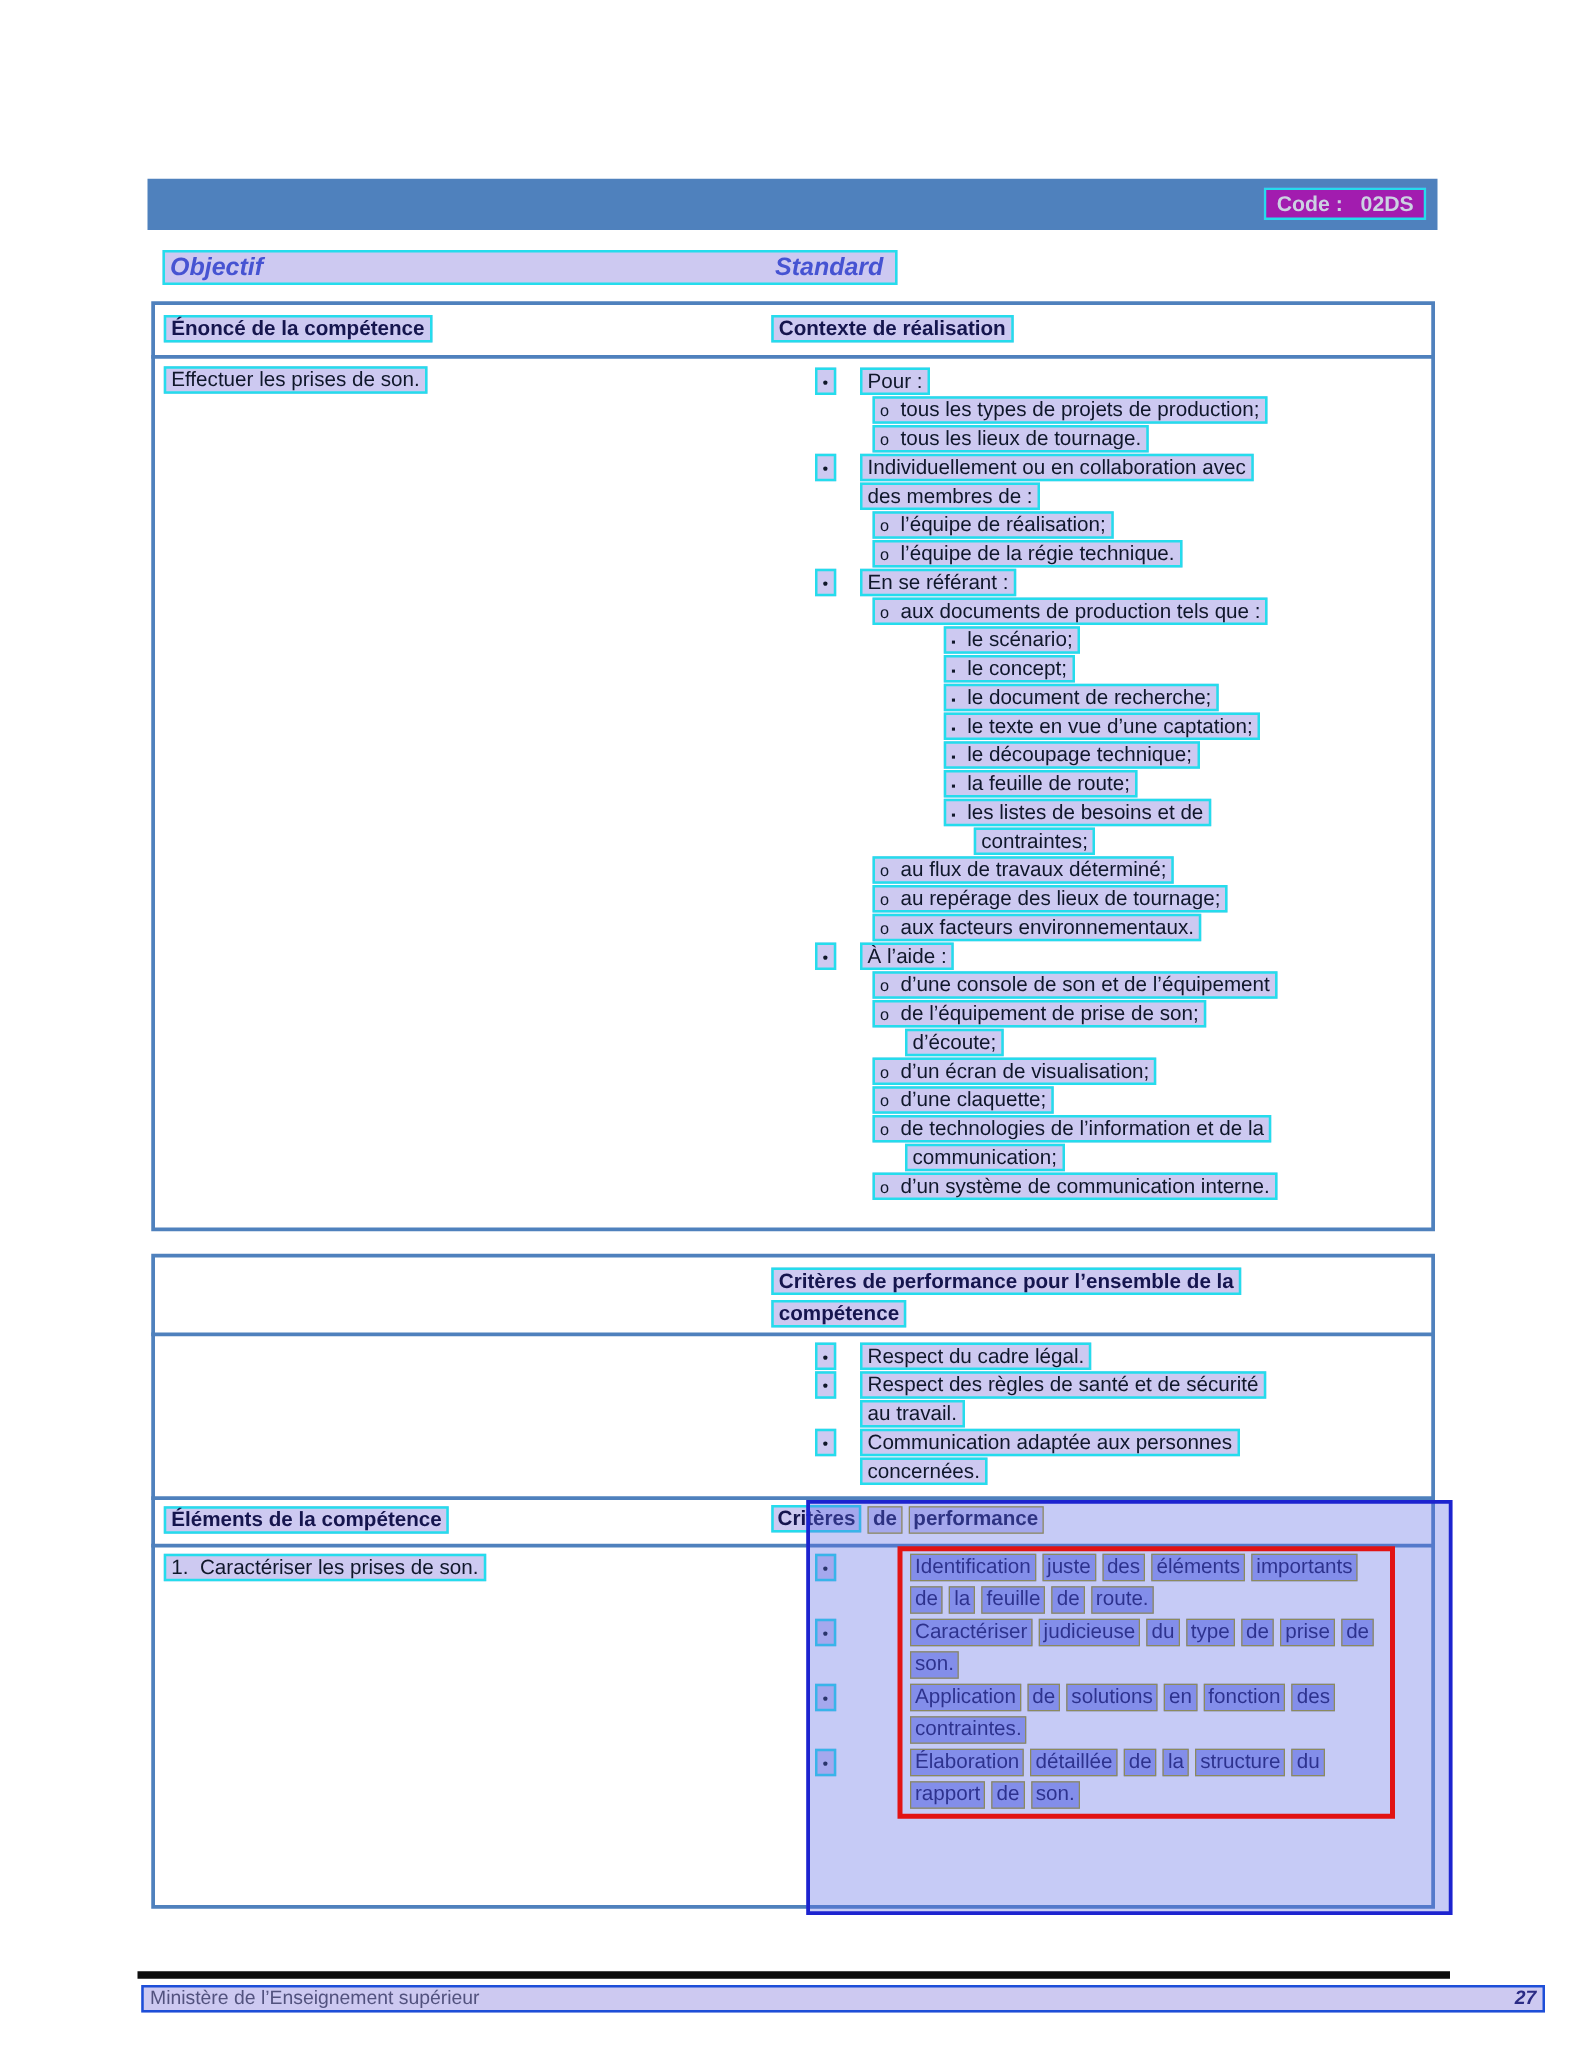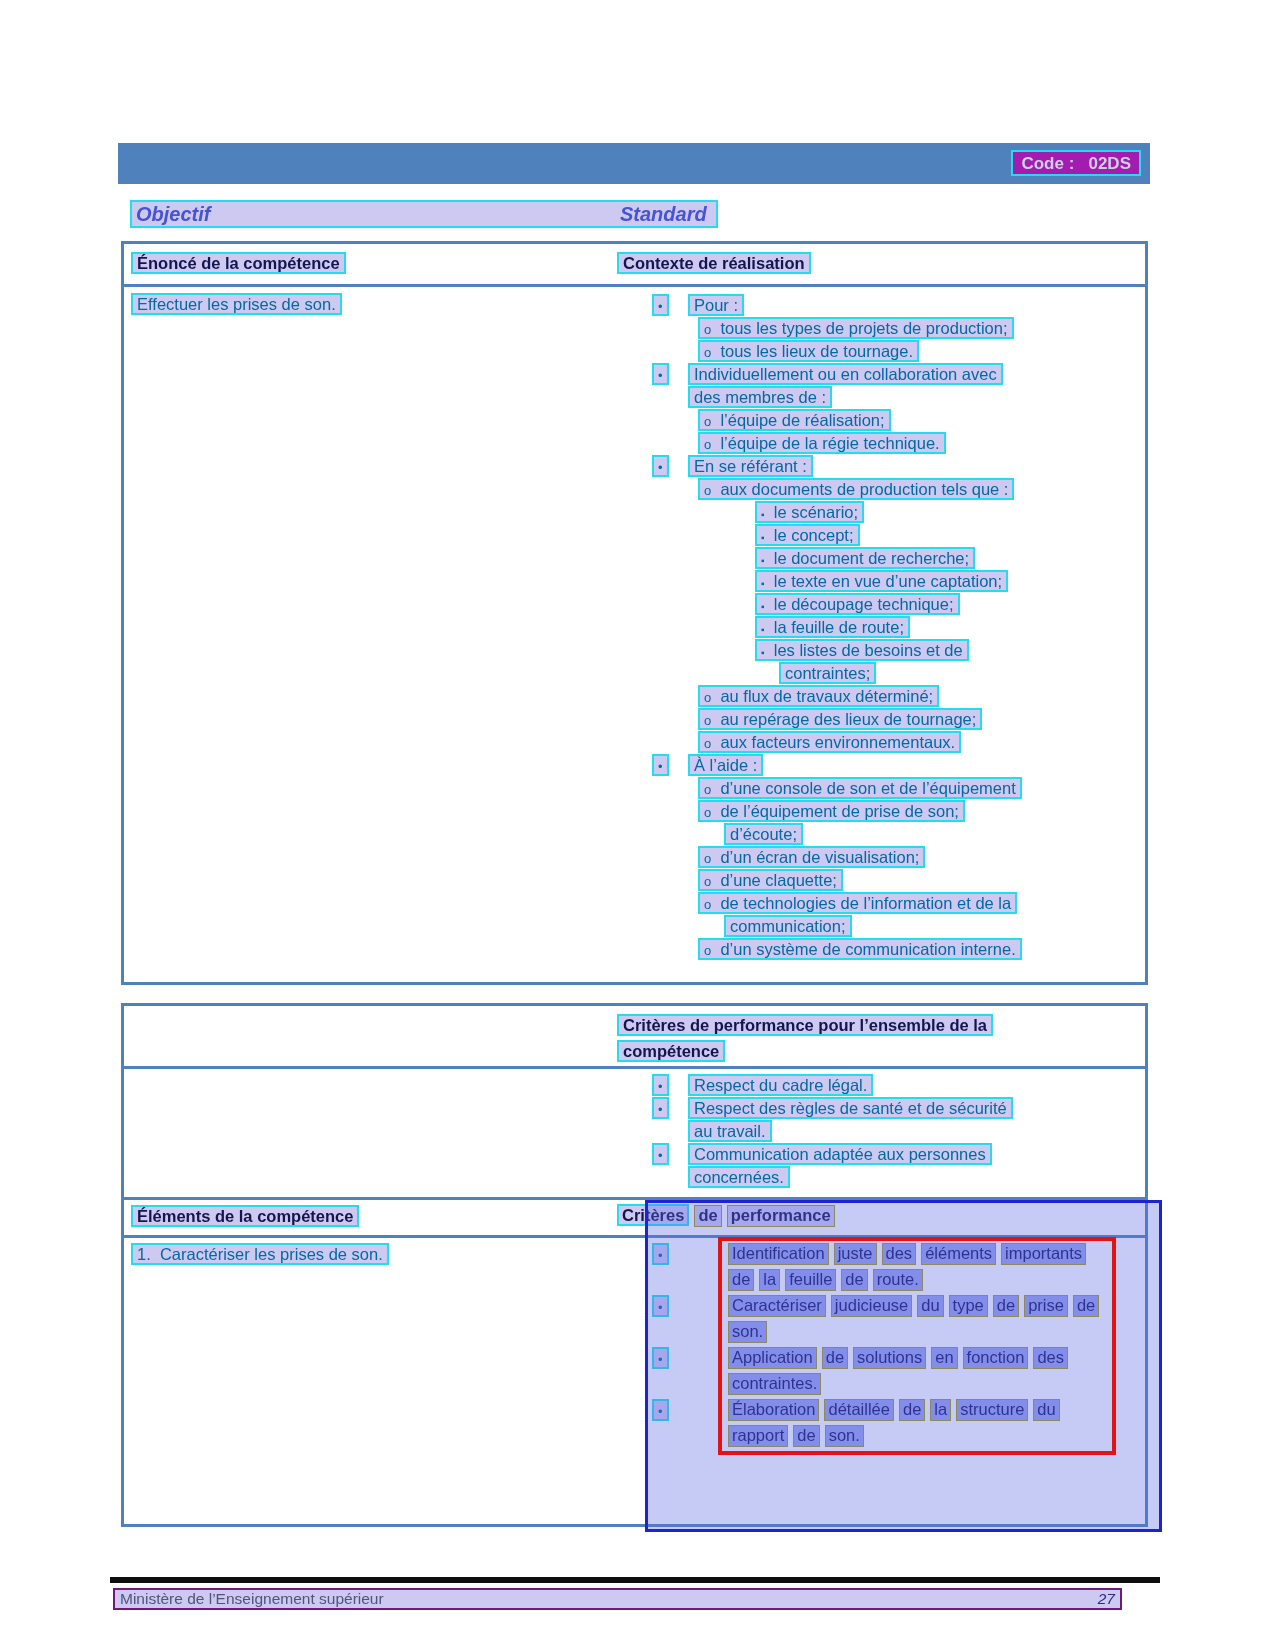--- a/index.html
+++ b/index.html
@@ -15,41 +15,41 @@
   .titlebar{left:130px;top:200px;width:588px;height:28px;background:#cdc9f1;
             border:2px solid #25dcec;box-sizing:border-box;}
   .titletext{position:absolute;top:1px;font-size:20px;font-weight:bold;font-style:italic;color:#4653d2;white-space:nowrap;}
   
   .tbl{border:3px solid #4f81bd;box-sizing:border-box;background:#fff;}
   .tbl1{left:121px;top:241px;width:1027px;height:744px;}
   .tbl2{left:121px;top:1003px;width:1027px;height:524px;}
   .rule{left:121px;width:1027px;height:3px;background:#4f81bd;}
   
   .hl{display:inline-block;background:#cdc9f1;border:2px solid #25dcec;box-sizing:border-box;
-      height:22px;line-height:18px;padding:0 4px;font-size:16.5px;color:#0369a1;white-space:nowrap;}
+      height:22px;line-height:18px;padding:0 4px;font-size:16.5px;color:#0f172a;white-space:nowrap;}
   .hl.b{font-weight:bold;color:#15154e;}
   .row{position:relative;height:23px;}
   .row26{position:relative;height:26px;}
   .mark{font-size:13px;}
   .m3{font-size:10px;}
   
   .wb{display:inline-block;background:#99a1ed;border:1.5px solid #a79b15;box-sizing:border-box;
       height:22px;line-height:18px;padding:0 3px;margin-right:5px;font-size:16.5px;color:#14145f;white-space:nowrap;}
   .wb.lav{background:#cdc9f1;font-weight:bold;color:#15154e;}
   .wb.cy{border:2px solid #25dcec;background:#cdc9f1;font-weight:bold;color:#15154e;}
   
   .overlay{left:645px;top:1200px;width:517px;height:332px;background:rgba(92,107,230,0.35);
            border:3px solid #1c23cf;box-sizing:border-box;z-index:5;}
   .redbox{left:718px;top:1237px;width:398px;height:218px;border:4px solid #e21313;box-sizing:border-box;z-index:6;}
   
   .blackline{left:110px;top:1577px;width:1050px;height:6px;background:#0d0d0d;}
-  .footbar{left:113px;top:1588px;width:1009px;height:22px;background:#cdc9f1;border:2px solid #701a75;
+  .footbar{left:113px;top:1588px;width:1123px;height:22px;background:#cdc9f1;border:2px solid #1d4ed8;
            box-sizing:border-box;display:flex;justify-content:space-between;align-items:flex-start;padding:0 5px;}
   .footleft{font-size:15.5px;color:#52527e;}
-  .footpage{font-size:15.5px;color:#2b2b85;font-weight:normal;font-style:italic;}
+  .footpage{font-size:15.5px;color:#2b2b85;font-weight:bold;font-style:italic;}
 </style>
 </head>
 <body>
 
 <div id="page">
 
   <div class="abs topbar">
     <span class="codebox">Code :&nbsp;&nbsp;&nbsp;02DS</span>
   </div>
 

